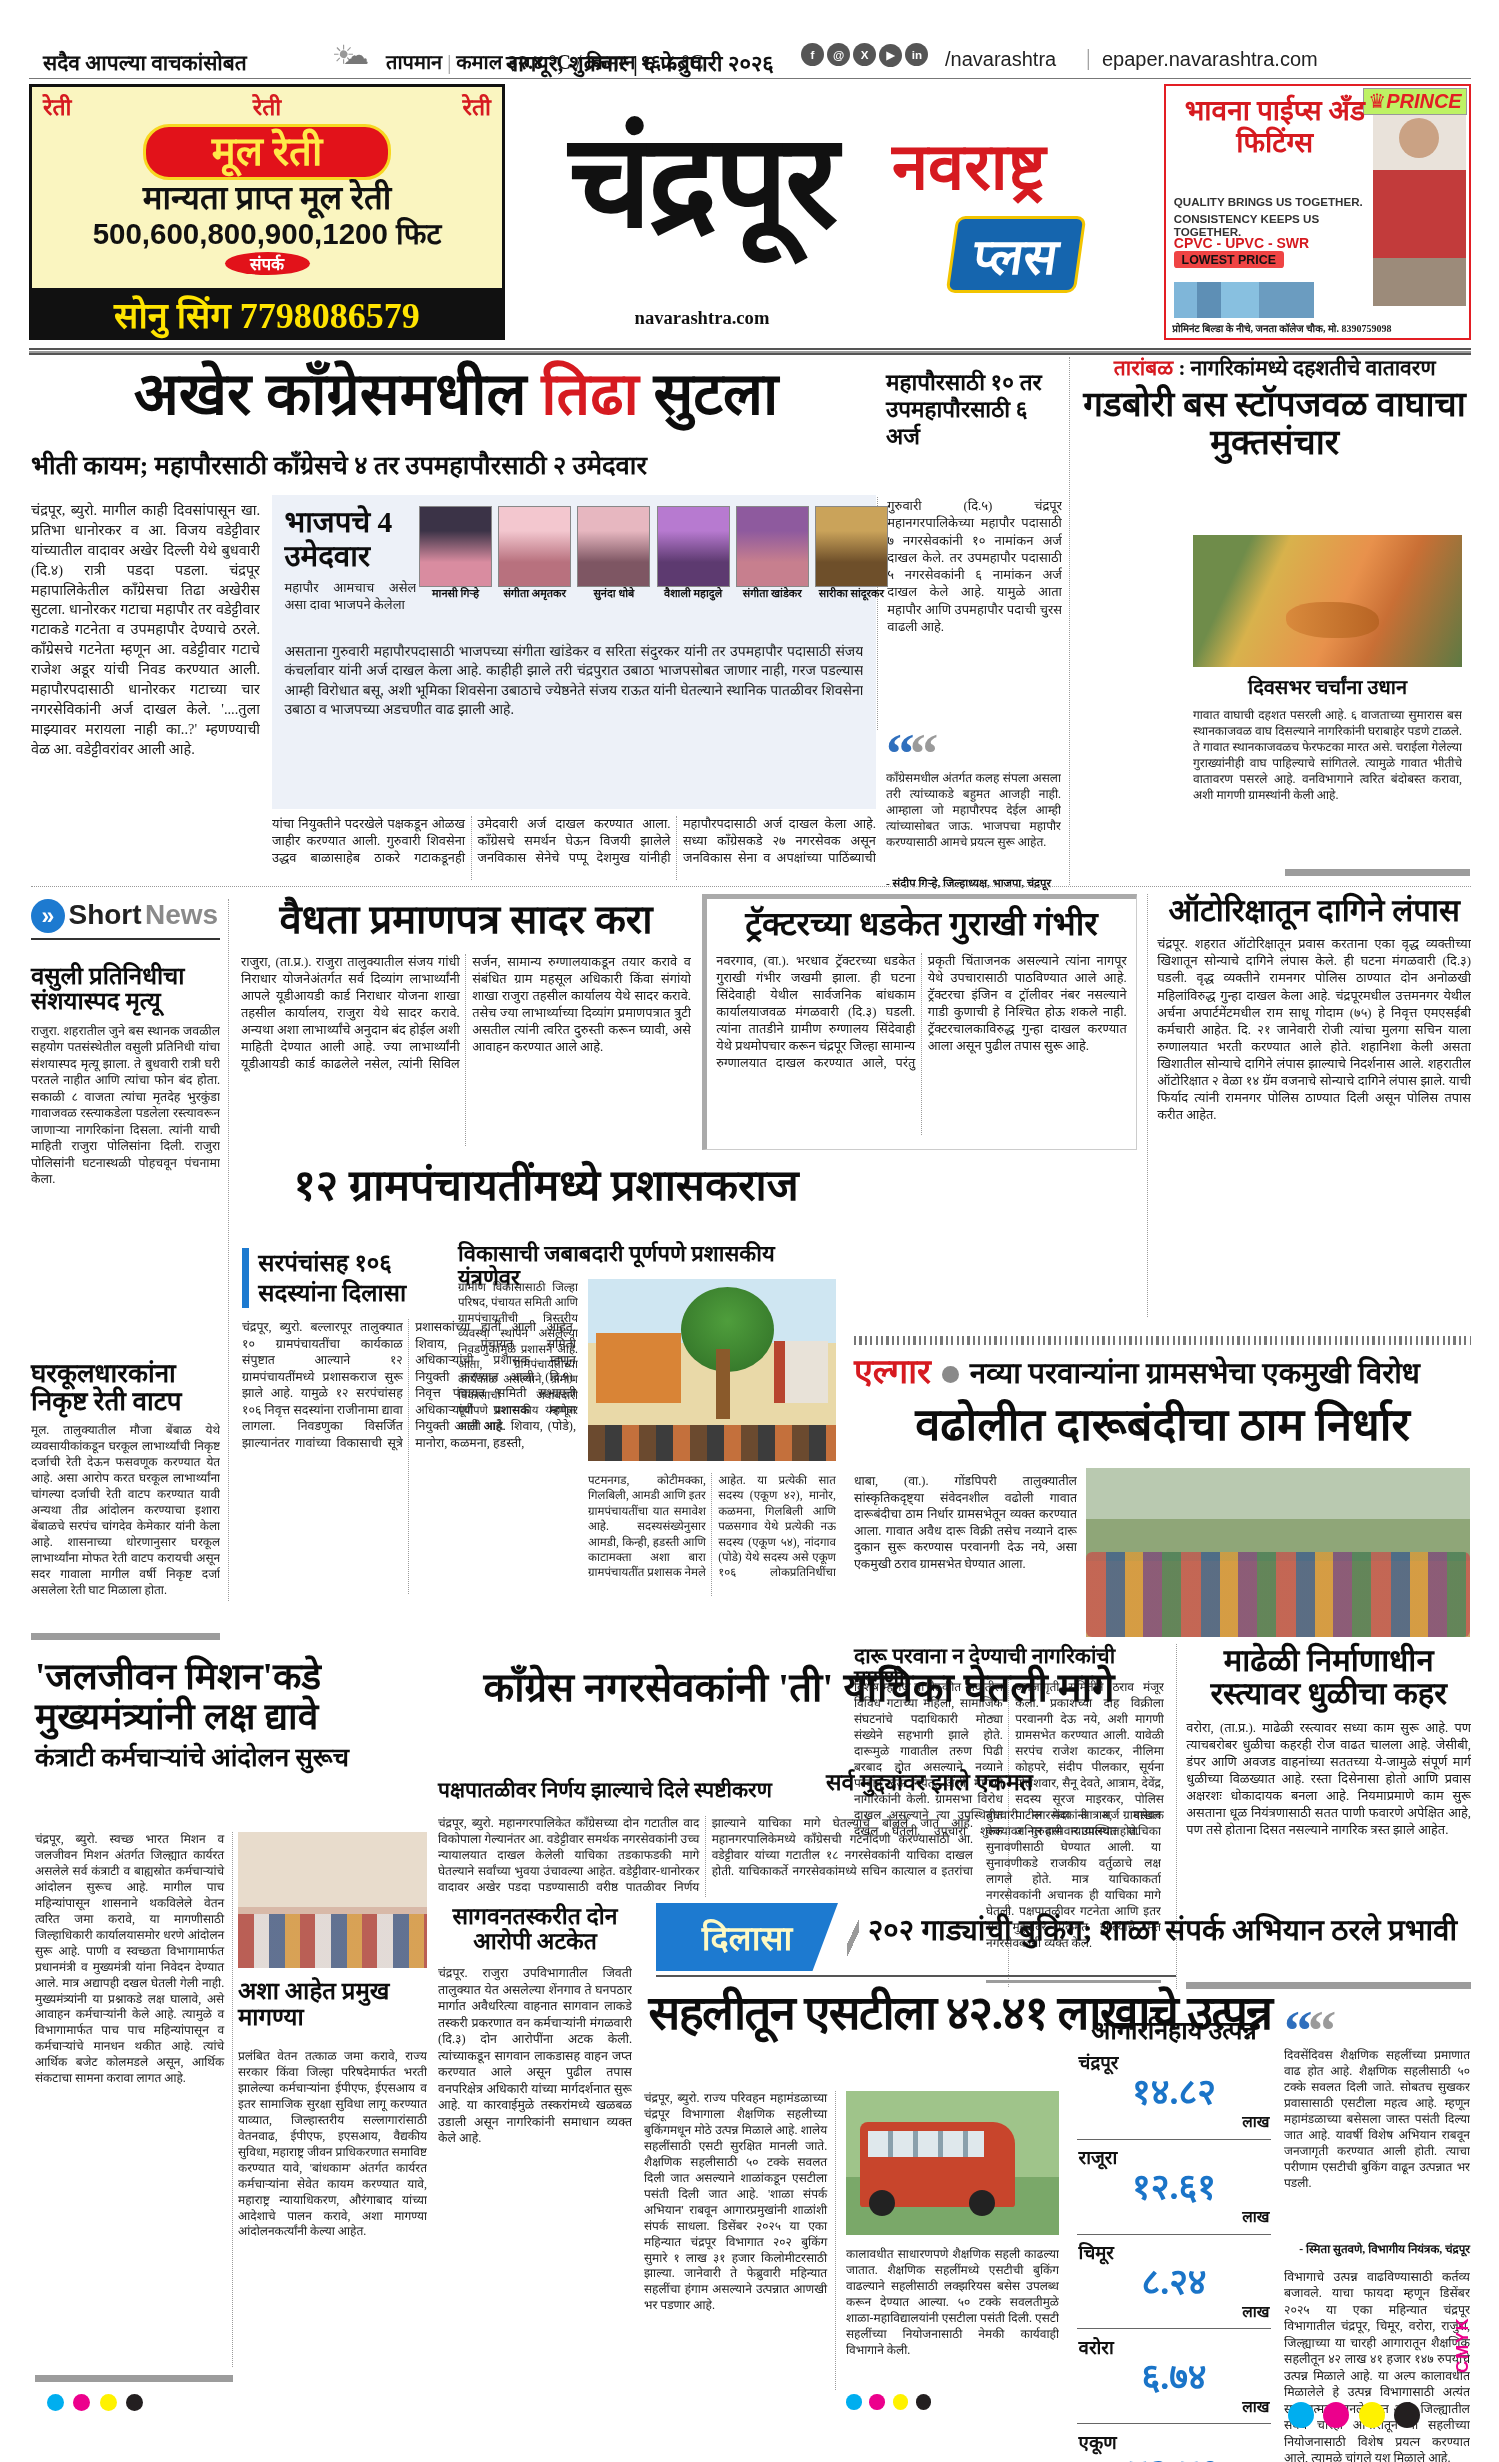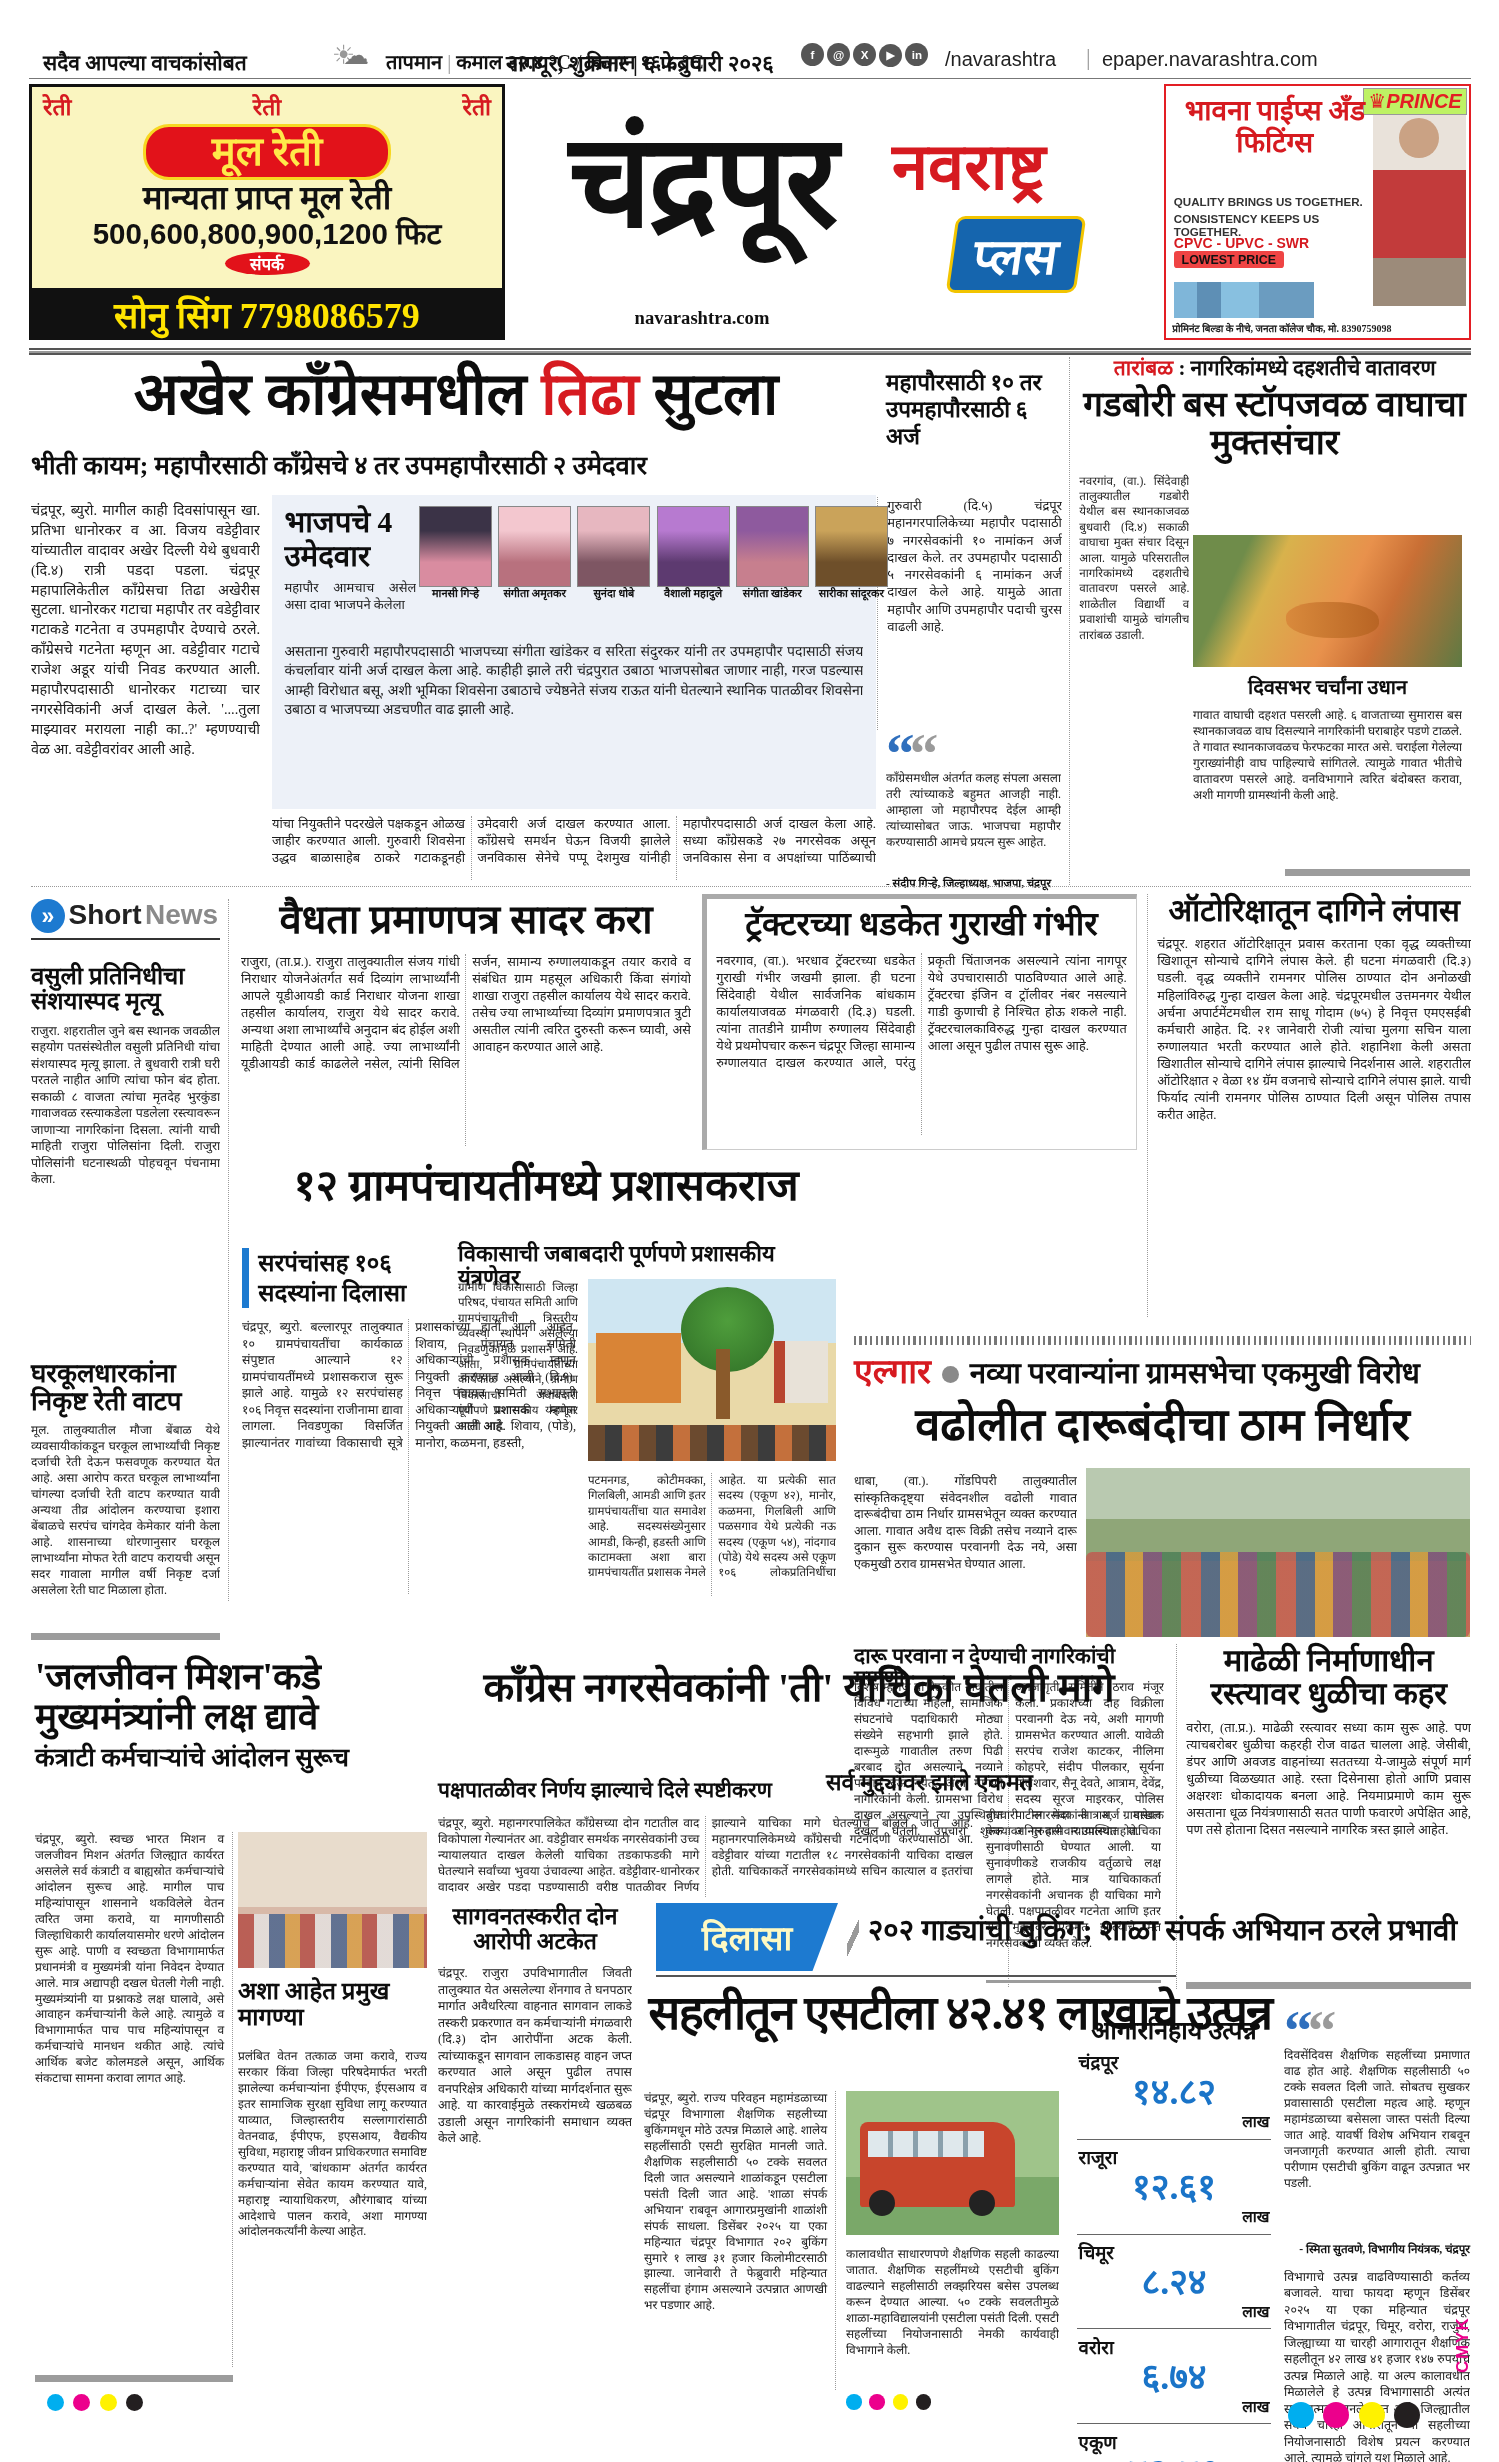--- a/index.html
+++ b/index.html
@@ -140,21 +140,20 @@
 </div>
 
 <div class="abs bd c3" style="left:272px;top:816px;width:604px;height:64px;font-size:12.8px;">यांचा नियुक्तीने पदरखेले पक्षकडून ओळख जाहीर करण्यात आली. गुरुवारी शिवसेना उद्धव बाळासाहेब ठाकरे गटाकडूनही उमेदवारी अर्ज दाखल करण्यात आला. काँग्रेसचे समर्थन घेऊन विजयी झालेले जनविकास सेनेचे पप्पू देशमुख यांनीही महापौरपदासाठी अर्ज दाखल केला आहे. सध्या काँग्रेसकडे २७ नगरसेवक असून जनविकास सेना व अपक्षांच्या पाठिंब्याची काँग्रेसला आवश्यकता आहे. महापालिकेत शिवसेनेचेही संख्याबळ निर्णायक ठरणार आहे.</div>
 
 <div class="abs dotL" style="left:1069px;top:357px;width:401px;height:528px;">
   <div class="kick" style="text-align:center;">
     <span class="red">तारांबळ</span>
     <span>: नागरिकांमध्ये दहशतीचे वातावरण</span>
   </div>
   <div class="hl" style="margin-top:6.2px;text-align:center;font-size:35px;">गडबोरी बस स्टॉपजवळ वाघाचा मुक्तसंचार</div>
-  <div class="bd" style="float:left;width:110px;height:341px;font-size:11.6px;margin-top:12.4px;">नवरगांव, (वा.). सिंदेवाही तालुक्यातील गडबोरी येथील बस स्थानकाजवळ बुधवारी (दि.४) सकाळी वाघाचा मुक्त संचार दिसून आला. यामुळे परिसरातील नागरिकांमध्ये दहशतीचे वातावरण पसरले आहे. शाळेतील विद्यार्थी व प्रवाशांची यामुळे चांगलीच तारांबळ उडाली.</div>
   <div class="photo" style="left:123px;top:178px;width:269px;height:132px;background:linear-gradient(115deg,#6f8c4a 0 18%,#d8b24c 30%,#e8914c 55%,#c96f35 70%,#5d7a43 100%);">
     <div style="position:absolute;left:93px;top:67px;width:93px;height:36px;background:linear-gradient(90deg,#d98a3c,#b86424);border-radius:40% 50% 40% 50%;"></div>
   </div>
   <div class="hl" style="position:absolute;left:123px;top:320px;width:269px;text-align:center;font-size:20px;">दिवसभर चर्चांना उधान</div>
   <div class="bd" style="position:absolute;left:123px;top:351px;width:269px;height:169px;font-size:12px;">गावात वाघाची दहशत पसरली आहे. ६ वाजताच्या सुमारास बस स्थानकाजवळ वाघ दिसल्याने नागरिकांनी घराबाहेर पडणे टाळले. ते गावात स्थानकाजवळच फेरफटका मारत असे. चराईला गेलेल्या गुराख्यांनीही वाघ पाहिल्याचे सांगितले. त्यामुळे गावात भीतीचे वातावरण पसरले आहे. वनविभागाने त्वरित बंदोबस्त करावा, अशी मागणी ग्रामस्थांनी केली आहे.</div>
 </div>
 <div class="abs endbar" style="left:1285px;top:869px;width:185px;"></div>
 
 <div class="abs" style="left:31px;top:886px;width:1440px;border-top:0.8px dotted #999;"></div>
 

